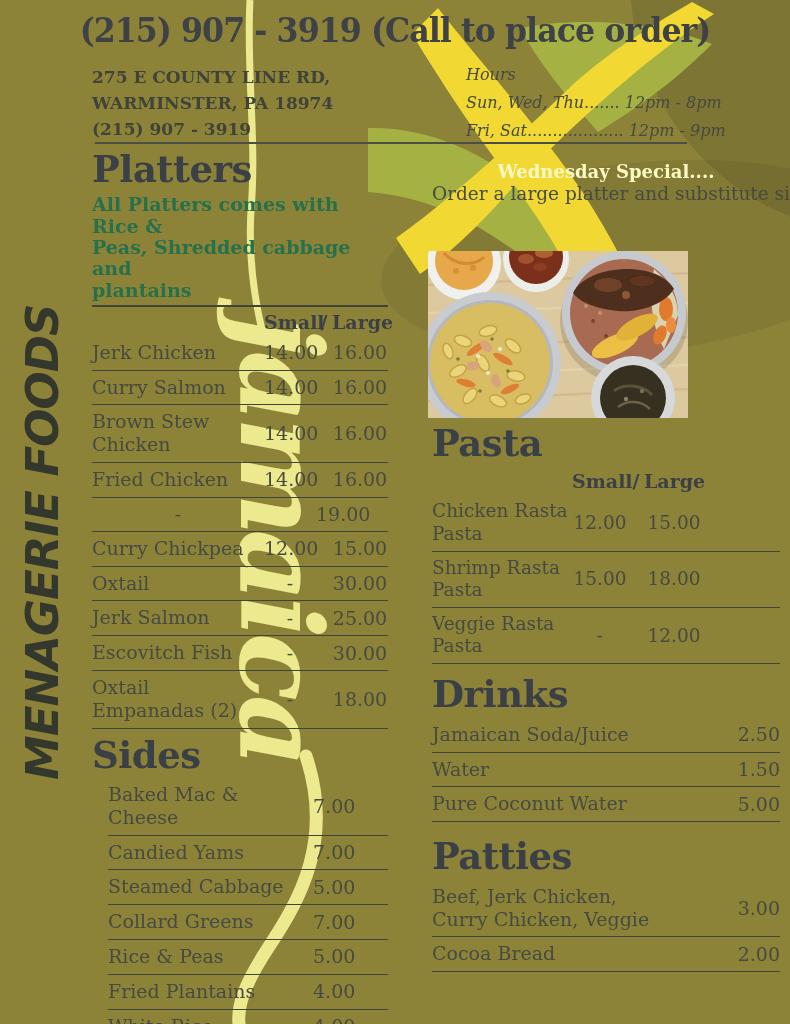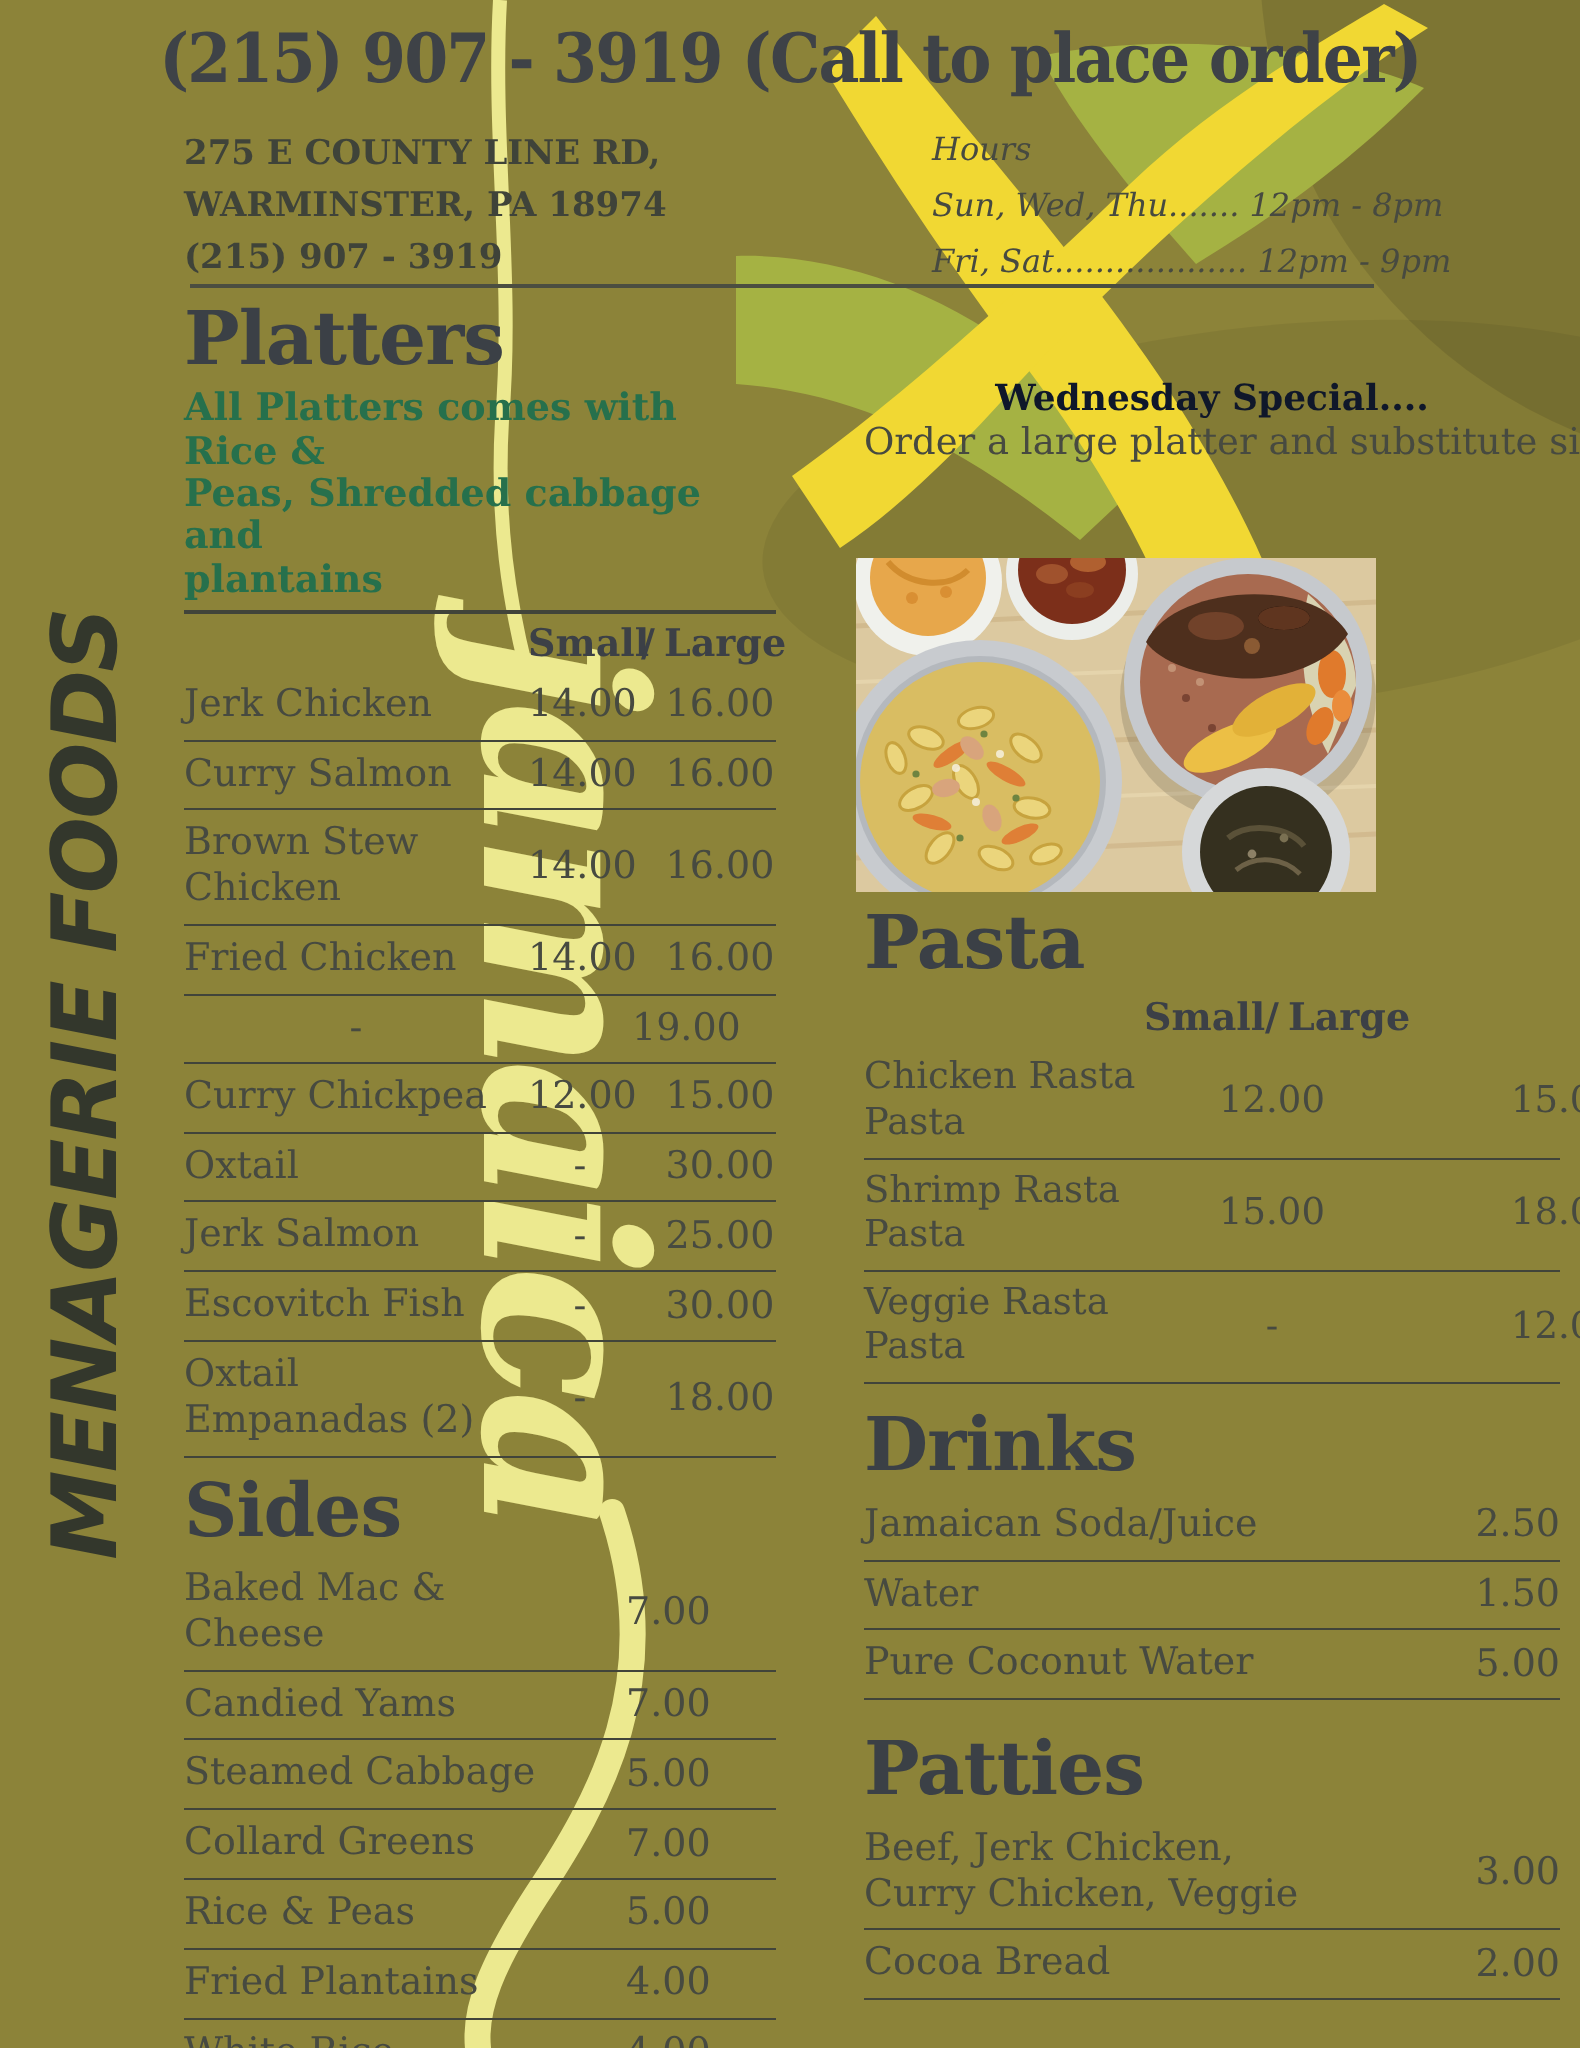--- a/index.html
+++ b/index.html
@@ -34,29 +34,29 @@
   .col-left{position:absolute;left:92px;top:149px;width:296px;}
   .col-right{position:absolute;left:432px;top:162px;width:348px;}
   h2{font-size:37px;font-weight:bold;color:var(--heading);line-height:1.12;margin:0;letter-spacing:-.5px;font-family:"DejaVu Serif",serif;}
   .note{margin:4px 0 4px;font-size:19px;font-weight:bold;color:var(--note-green);line-height:1.12;white-space:pre-line;}
   .tbl{width:100%;}
   .tbl.topline{border-top:2px solid var(--line);}
   .thead{display:grid;font-weight:bold;font-size:19px;color:#3c4046;padding:4px 0 3px;}
   .row{display:grid;align-items:center;padding:5px 0 6px;border-bottom:1.7px solid var(--line);font-size:19px;color:var(--text);}
   .g4{grid-template-columns:1fr 52px 16px 56px;}
   .g4p{grid-template-columns:140px 56px 16px 60px;}
-  .g2{grid-template-columns:1fr 95px;}
+  .g2{grid-template-columns:1fr 95px;margin-left:16px;}
   .c-name{white-space:pre-line;line-height:1.2;}
   .c-small,.c-large,.c-sep{text-align:center;}
   .g2 .c-price{text-align:left;padding-left:20px;}
   .g2p .c-price{text-align:right;}
   .g2p{grid-template-columns:1fr 90px;}
-  .pasta-row{font-size:18.5px;gap:36px;}
+  .pasta-row{font-size:18.5px;}
   .special{text-align:center;}
-  .special-title{font-size:18px;font-weight:bold;color:#0f172a;line-height:1.15;margin-top:28px;}
+  .special-title{font-size:18px;font-weight:bold;color:#fef9c3;line-height:1.15;}
   .special-sub{font-size:18.5px;color:var(--text);white-space:nowrap;line-height:1.2;}
   .photo{display:block;margin:46px 0 0 -4px;width:260px;height:167px;}
   .mt2{margin-top:2px;} .mt5{margin-top:5px;} .mt6{margin-top:6px;} .mt10{margin-top:10px;} .mt14{margin-top:14px;}
 </style>
 </head>
 <body>
 
 <div class="page">
 
   <svg class="bg-layer" viewBox="0 0 790 1024" xmlns="http://www.w3.org/2000/svg">

